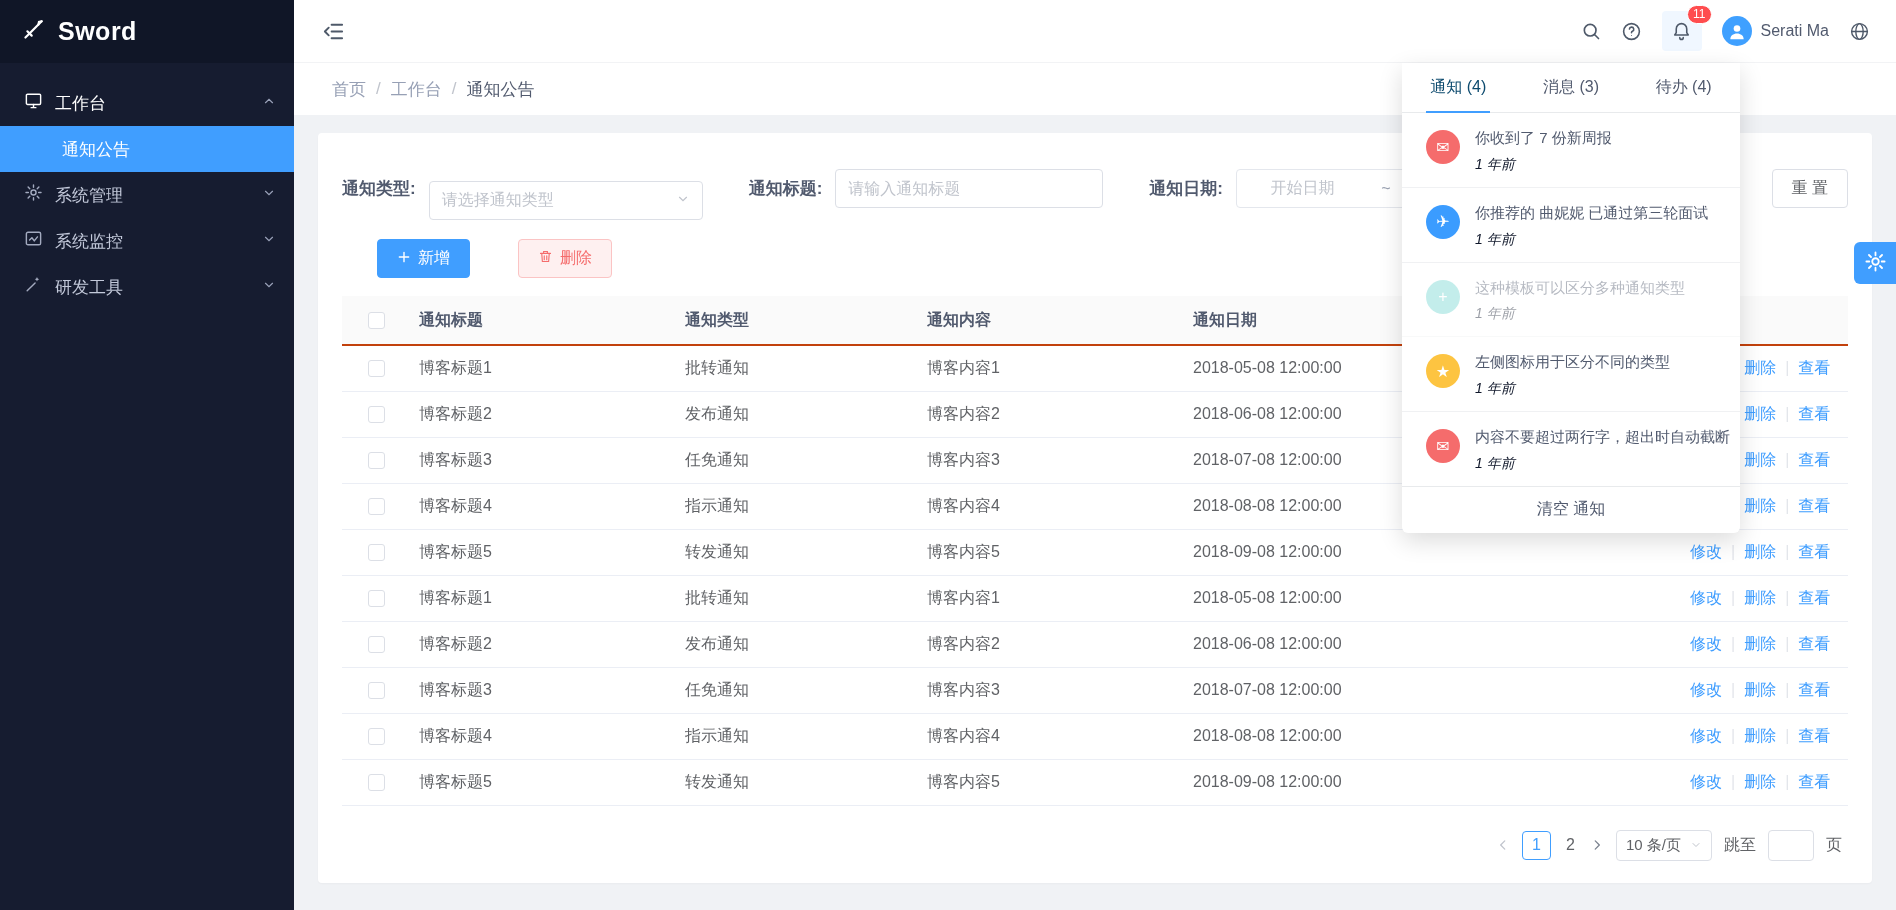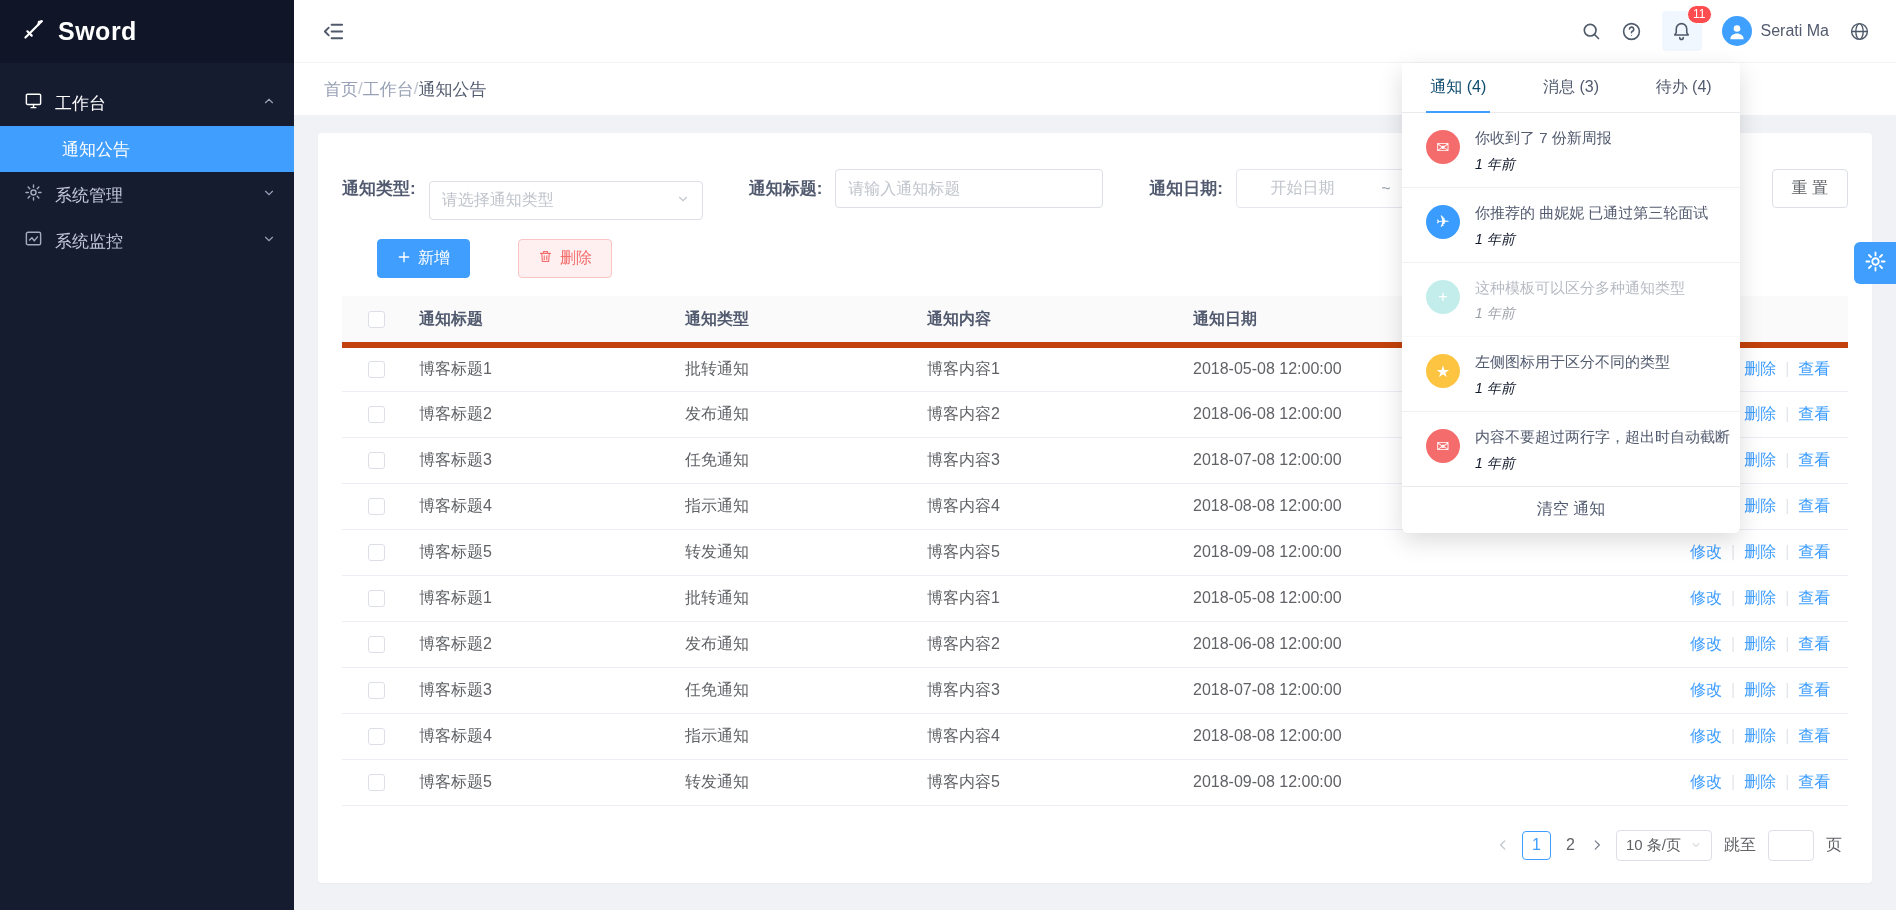--- a/index.html
+++ b/index.html
@@ -28,21 +28,21 @@
   .topbar-right { margin-left:auto; display:flex; align-items:center; gap:20px; }
   .icon-btn { display:flex; align-items:center; justify-content:center; cursor:pointer; }
   .bell-wrap { position:relative; width:40px; height:40px; background:#f0f7ff; border-radius:4px; display:flex; align-items:center; justify-content:center; cursor:pointer; }
   .badge { position:absolute; top:-6px; right:-10px; min-width:24px; height:19px; padding:0 5px;
     background:#ff4d4f; color:#fff; font-size:12px; line-height:17px; text-align:center;
     border-radius:10px; border:1px solid #fff; }
   .user { display:flex; align-items:center; gap:9px; cursor:pointer; }
   .avatar { width:30px; height:30px; border-radius:50%; background:#3fa0ff; display:flex; align-items:center; justify-content:center; overflow:hidden; }
   .user-name { font-size:16px; color:#515a6e; }
 
-  .breadcrumb-bar { height:52px; background:#fff; display:flex; align-items:center; padding-left:30px; font-size:17px; }
+  .breadcrumb-bar { height:52px; background:#fff; display:flex; align-items:center; padding-left:38px; font-size:17px; gap:10px; }
   .crumb { color:#97a0b5; cursor:pointer; }
   .crumb.current { color:#515a6e; cursor:default; }
   .crumb-sep { color:#c0c4cc; }
 
   .content { flex:1; padding:18px 24px 24px; overflow:hidden; }
   .card { background:#fff; border-radius:4px; padding:24px 24px 22px; min-height:728px; box-shadow:0 1px 2px rgba(0,0,0,.03); }
 
   
   .filter-row { display:flex; align-items:center; }
   .f-group { display:flex; align-items:center; }
@@ -61,21 +61,21 @@
   .btn { height:39px; padding:0 19px; border-radius:4px; font-size:16px; display:flex; align-items:center; gap:7px; cursor:pointer; border:1px solid transparent; white-space:nowrap; font-family:inherit;margin-left:35px; }
   .btn-primary { background:#409EFF; border-color:#409EFF; color:#fff; }
   .btn-default { background:#fff; border-color:#dcdfe6; color:#606266; }
   .btn-danger-plain { background:#fef0f0; border-color:#fbc4c4; color:#f56c6c; }
 
   
   .toolbar { margin-top:19px; display:flex; gap:13px; }
 
   
   table { margin-top:18px; width:100%; border-collapse:collapse; table-layout:fixed; }
-  thead th { height:49px; background:#fafafa; text-align:left; font-size:16px; font-weight:bold; color:#515a6e; border-bottom:6px solid #c2410c; }
+  thead th { height:49px; background:#fafafa; text-align:left; font-size:16px; font-weight:bold; color:#515a6e; border-bottom:2px solid #c2410c; }
   tbody td { height:46px; font-size:16px; color:#606266; border-bottom:1px solid #ebeef5; white-space:nowrap; overflow:hidden; }
   .cell-check { padding-left:26px; }
   .cb { width:17px; height:17px; border:1px solid #dcdfe6; border-radius:3px; background:#fff; display:inline-block; vertical-align:middle; cursor:pointer; }
   .td-actions { text-align:right; padding-right:64px; }
   .td-actions a { color:#409EFF; text-decoration:none; cursor:pointer; }
   .act-sep { color:#e3e6eb; margin:0 9px; }
 
   
   .pagination { margin-top:24px; display:flex; justify-content:flex-end; align-items:center; gap:12px; padding-right:6px; font-size:16px; color:#606266; }
   .pg-arrow { display:flex; align-items:center; cursor:pointer; }
@@ -153,20 +153,34 @@
         </span>
       </div>
       <div class="menu-item">
         <span>
           <svg width="19" height="19" viewBox="0 0 24 24" fill="none" stroke="#a3aabf" stroke-width="1.8" stroke-linecap="round" stroke-linejoin="round">
             <rect x="3" y="4" width="18" height="16" rx="2"></rect>
               <path d="M7 14l3-3 3 4 4-5"></path>
           </svg>
         </span>
         <span class="mi-label">系统监控</span>
+        <span>
+          <svg width="14" height="14" viewBox="0 0 24 24" fill="none" stroke="#9aa2b9" stroke-width="2" stroke-linecap="round">
+              <path d="M6 9l6 6 6-6"></path>
+            </svg>
+        </span>
+      </div>
+      <div class="menu-item">
+        <span>
+          <svg width="19" height="19" viewBox="0 0 24 24" fill="none" stroke="#a3aabf" stroke-width="1.8" stroke-linecap="round">
+            <path d="M4 20L14 10"></path>
+              <path d="M15.5 4.5l.9-1.9.9 1.9 1.9.9-1.9.9-.9 1.9-.9-1.9-1.9-.9z" fill="#a3aabf" stroke="none"></path>
+          </svg>
+        </span>
+        <span class="mi-label">研发工具</span>
         <span>
           <svg width="14" height="14" viewBox="0 0 24 24" fill="none" stroke="#9aa2b9" stroke-width="2" stroke-linecap="round">
               <path d="M6 9l6 6 6-6"></path>
             </svg>
         </span>
       </div>
     </nav>
   </aside>
 
   <div class="main">

